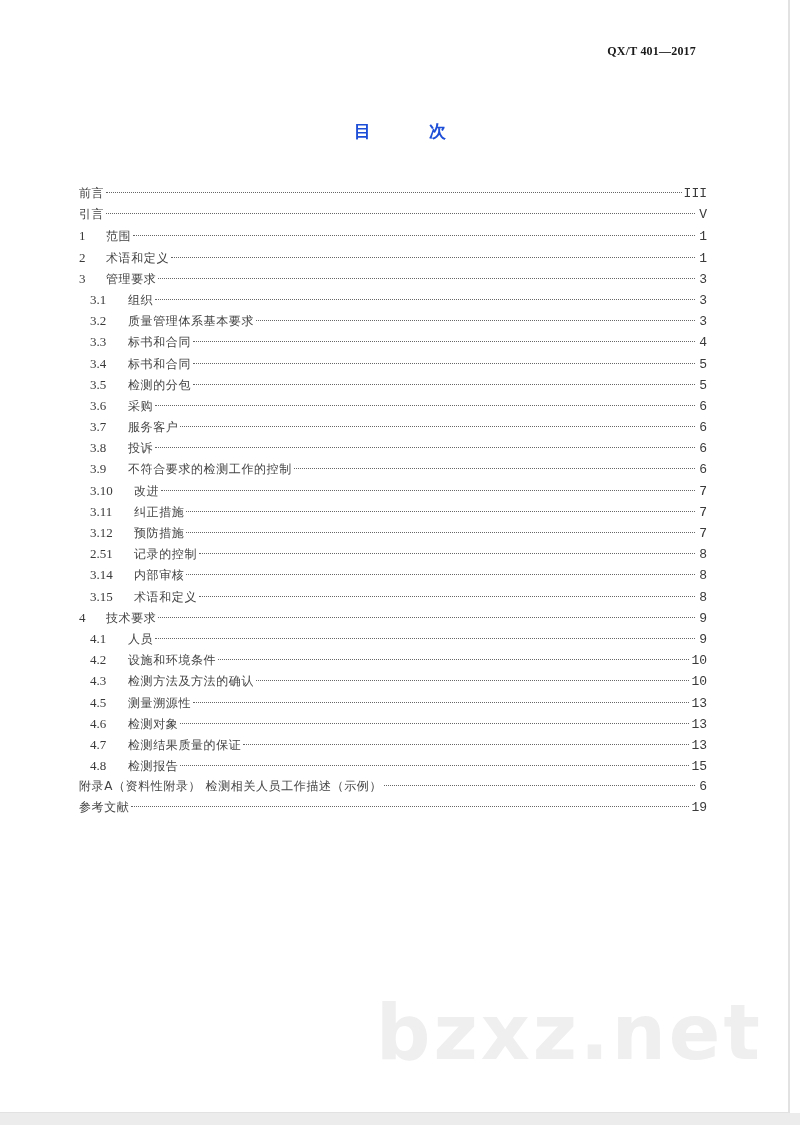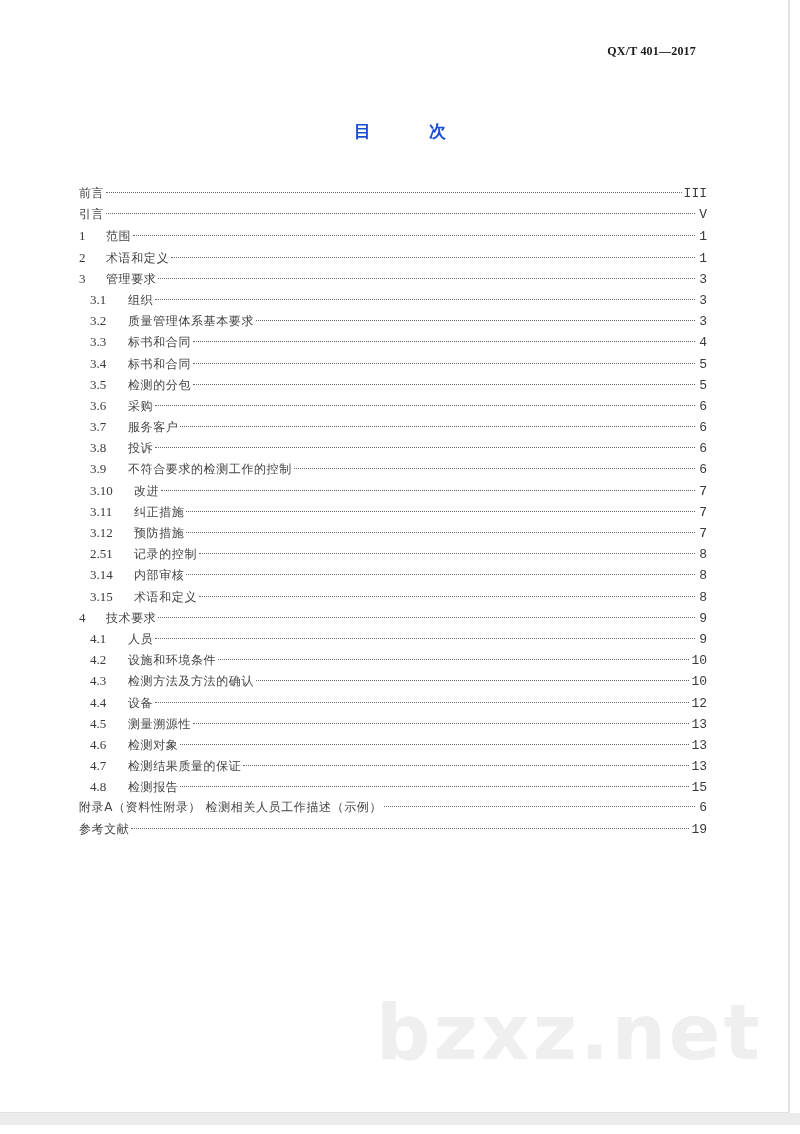--- a/index.html
+++ b/index.html
@@ -202,26 +202,20 @@
         <span class="leader"></span>
         <span class="page-no">10</span>
       </div>
       <div class="row l2">
         <span class="num">4.3</span>
         <span class="label">检测方法及方法的确认</span>
         <span class="leader"></span>
         <span class="page-no">10</span>
       </div>
       <div class="row l2">
-        <span class="num">4.4</span>
-        <span class="label">设备</span>
-        <span class="leader"></span>
-        <span class="page-no">12</span>
-      </div>
-      <div class="row l2">
         <span class="num">4.5</span>
         <span class="label">测量溯源性</span>
         <span class="leader"></span>
         <span class="page-no">13</span>
       </div>
       <div class="row l2">
         <span class="num">4.6</span>
         <span class="label">检测对象</span>
         <span class="leader"></span>
         <span class="page-no">13</span>

